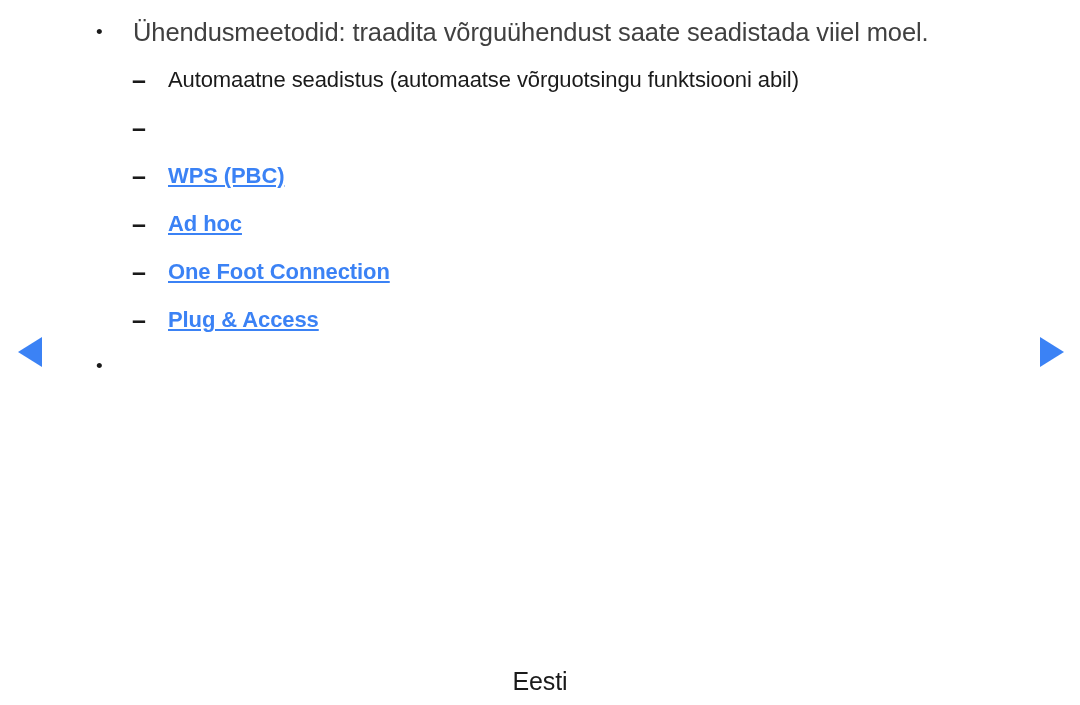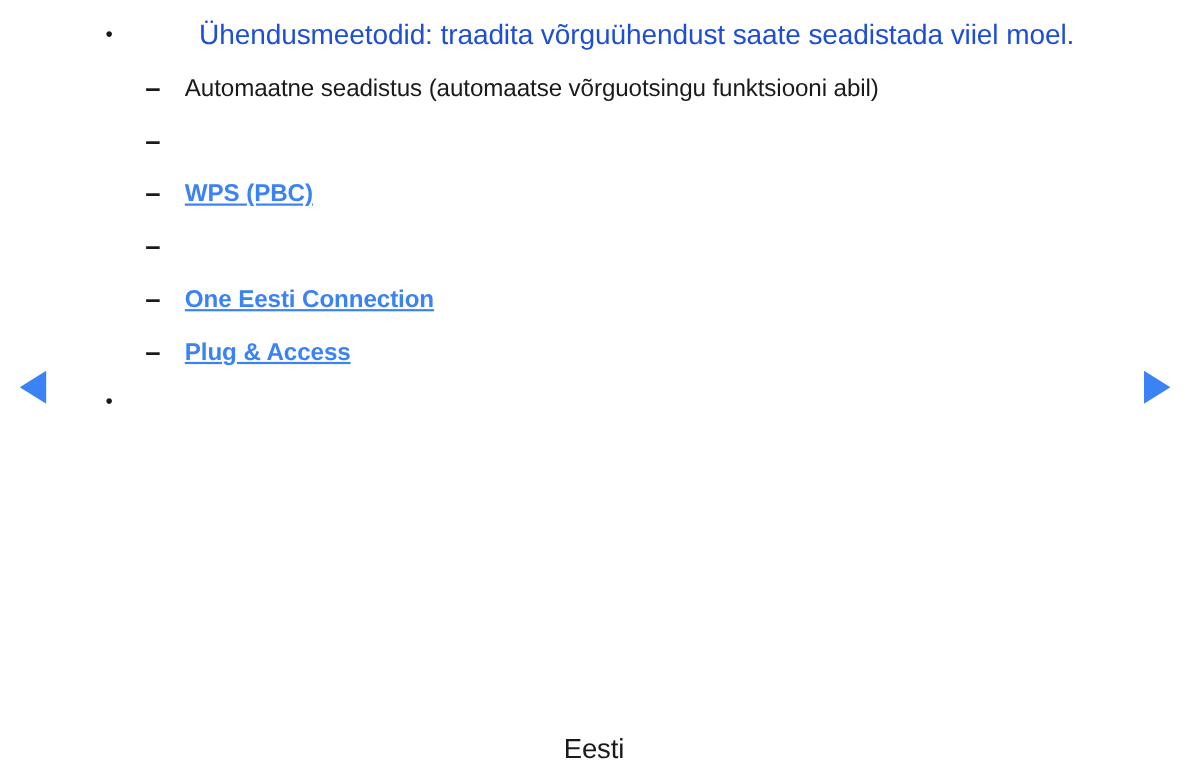--- a/index.html
+++ b/index.html
@@ -77,22 +77,21 @@
     letter-spacing: -0.1px;
   }
   .lvl1 .marker {
     width: 37px;
     font-size: 19px;
     line-height: 38px;
   }
   .lvl1 .row-text {
     font-size: 25.5px;
     line-height: 38px;
-    color: #1d4ed8;
-    margin-left: 48px;
+    color: #404040;
   }
 
   
   .lvl2 {
     padding-left: 132px;
     line-height: 48px;
   }
   .lvl2 .marker {
     width: 36px;
     font-size: 25px;
@@ -164,25 +163,26 @@
         <span class="marker">–</span>
       </div>
 
       <div class="bullet-row lvl2 highlight">
         <span class="marker">–</span>
         <span class="row-text">WPS (PBC)</span>
       </div>
 
       <div class="bullet-row lvl2 highlight">
         <span class="marker">–</span>
-      </div>
-
-      <div class="bullet-row lvl2 highlight">
-        <span class="marker">–</span>
-        <span class="row-text">One Eesti Connection</span>
+        <span class="row-text">Ad hoc</span>
+      </div>
+
+      <div class="bullet-row lvl2 highlight">
+        <span class="marker">–</span>
+        <span class="row-text">One Foot Connection</span>
       </div>
 
       <div class="bullet-row lvl2 highlight">
         <span class="marker">–</span>
         <span class="row-text">Plug &amp; Access</span>
       </div>
 
     </div>
 
     <div id="block-note">

